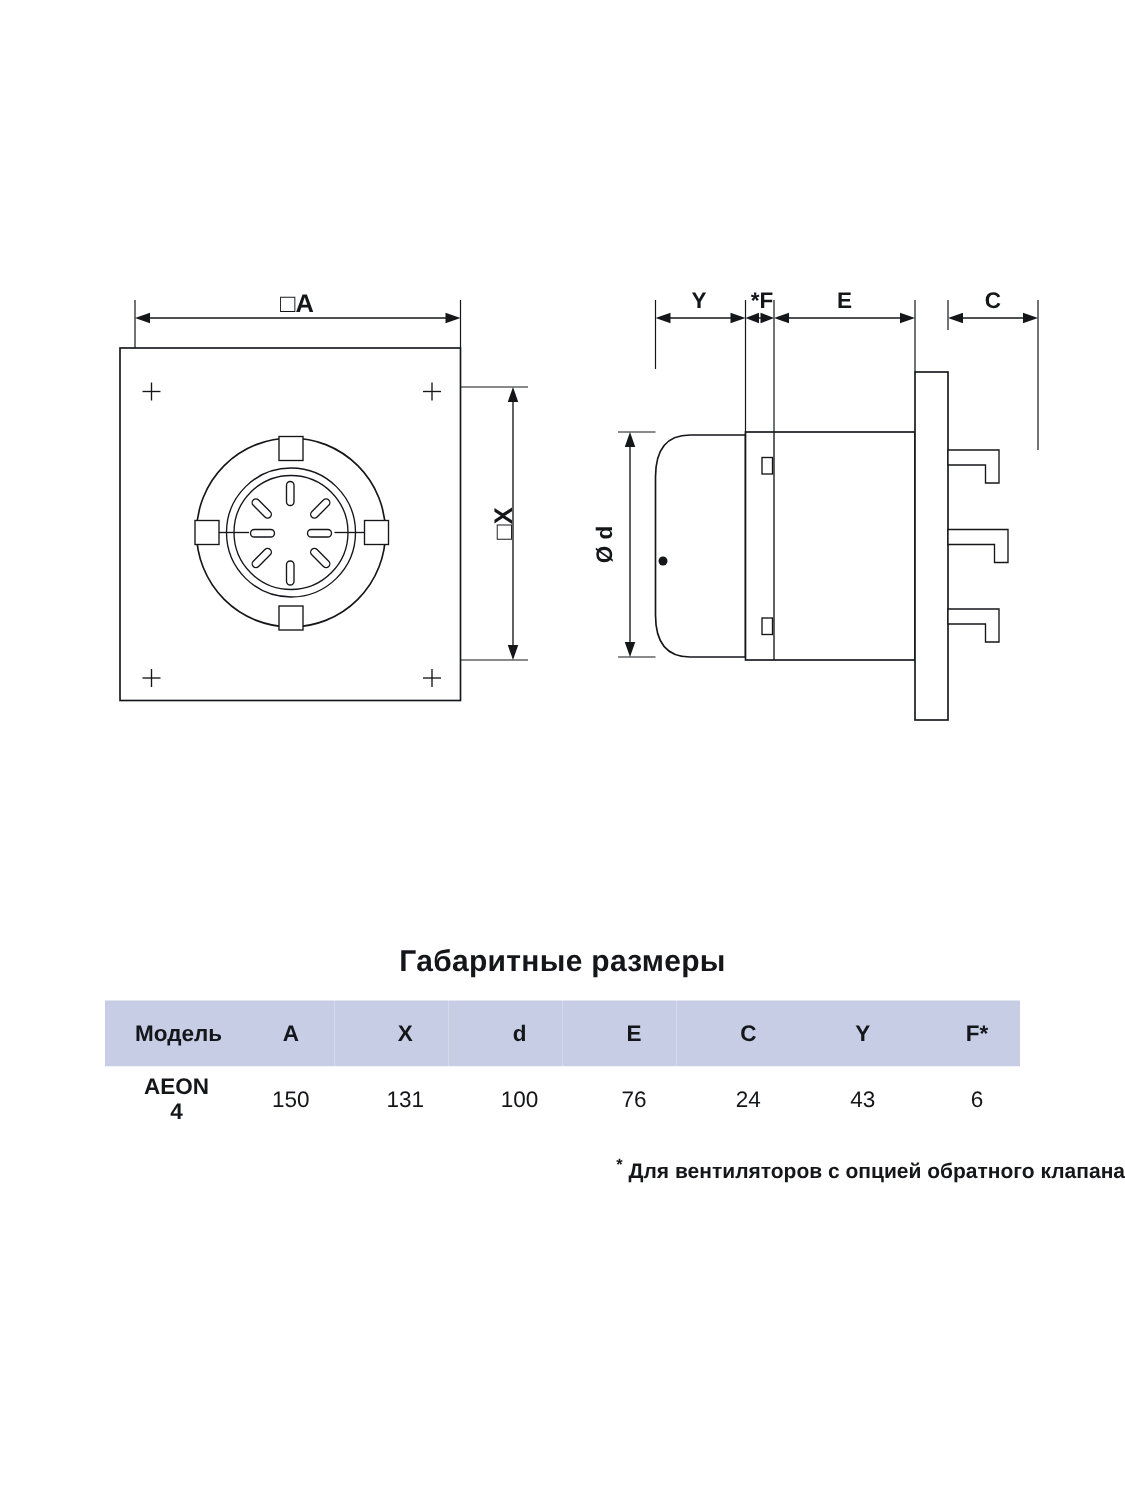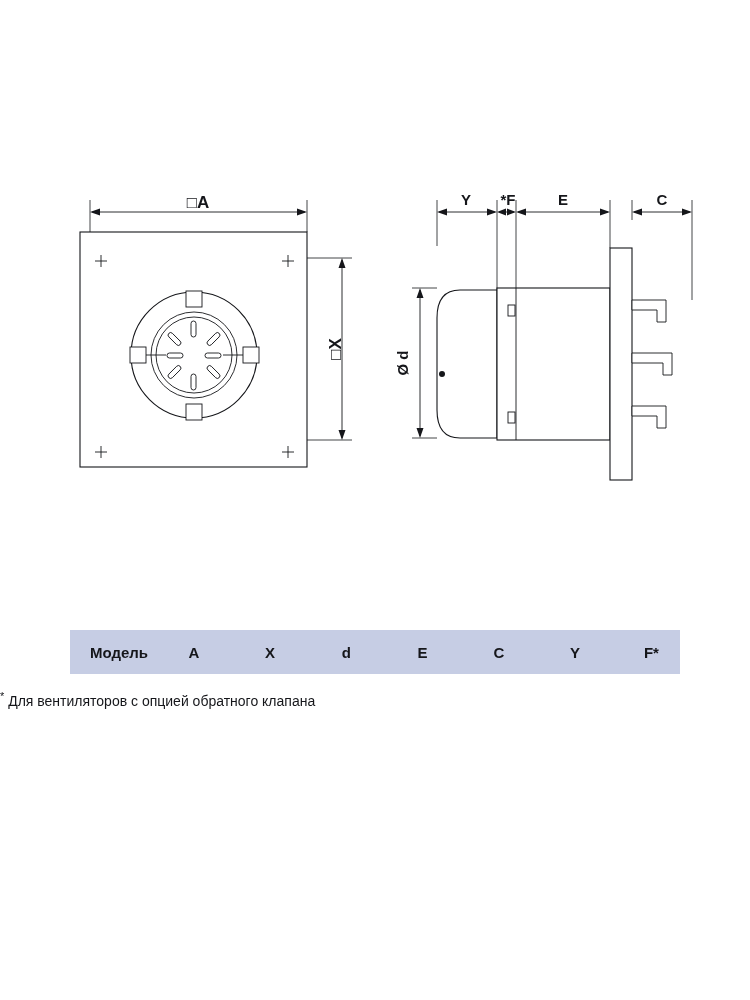--- a/index.html
+++ b/index.html
@@ -69,24 +69,25 @@
     background: #ffffff;
   }
   table.dims tbody tr.row-even td {
     background: #e4e8f3;
   }
   table.dims td.model,
   table.dims th.model {
     font-weight: bold;
   }
   .footnote {
-    text-align: left;
+    text-align: right;
     font-size: 14px;
     margin-top: 16px;
     color: #15161a;
+    font-weight: bold;
   }
   .footnote .star {
     vertical-align: super;
     font-size: 11px;
   }
   
   text {
     font-family: "Liberation Sans", sans-serif;
     fill: #15161a;
   }
@@ -244,35 +245,46 @@
       <text class="dimlabel" x="341" y="349" text-anchor="middle" transform="rotate(-90 341 349)">□X</text>
       <text class="dimlabel-sm" x="466" y="205" text-anchor="middle">Y</text>
       <text class="dimlabel-sm" x="508" y="205" text-anchor="middle">*F</text>
       <text class="dimlabel-sm" x="563" y="205" text-anchor="middle">E</text>
       <text class="dimlabel-sm" x="662" y="205" text-anchor="middle">C</text>
       <text class="dimlabel-sm" x="408" y="363" text-anchor="middle" transform="rotate(-90 408 363)">Ø d</text>
     </svg>
   </div>
 
   <div class="table-block">
+    <div class="table-title">Габаритные размеры</div>
 
     <table class="dims">
       <thead>
         <tr>
           <th class="model">Модель</th>
           <th>A</th>
           <th>X</th>
           <th>d</th>
           <th>E</th>
           <th>C</th>
           <th>Y</th>
           <th>F*</th>
         </tr>
       </thead>
       <tbody>
+        <tr class="row-odd">
+          <td class="model">AEON 4</td>
+          <td>150</td>
+          <td>131</td>
+          <td>100</td>
+          <td>76</td>
+          <td>24</td>
+          <td>43</td>
+          <td>6</td>
+        </tr>
       </tbody>
     </table>
 
     <div class="footnote">
       <span class="star">*</span><span> Для вентиляторов с опцией обратного клапана</span>
     </div>
   </div>
 
 </div>
 

